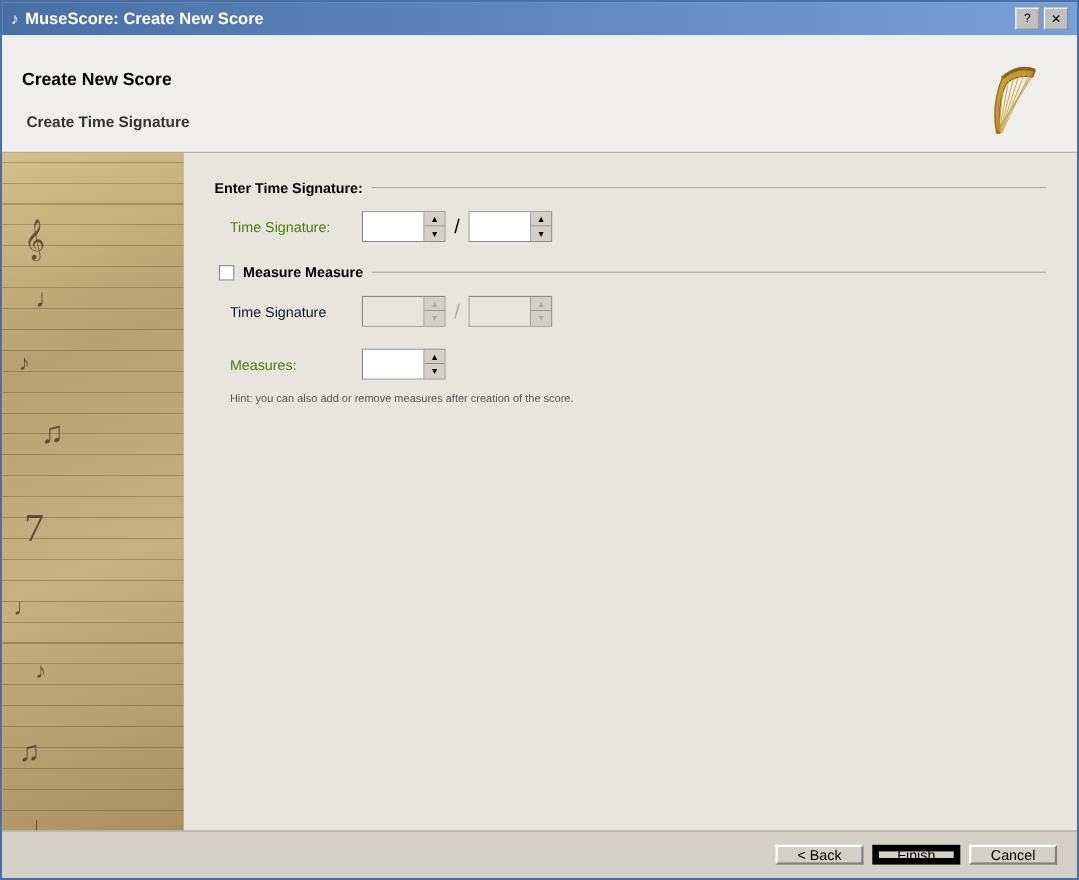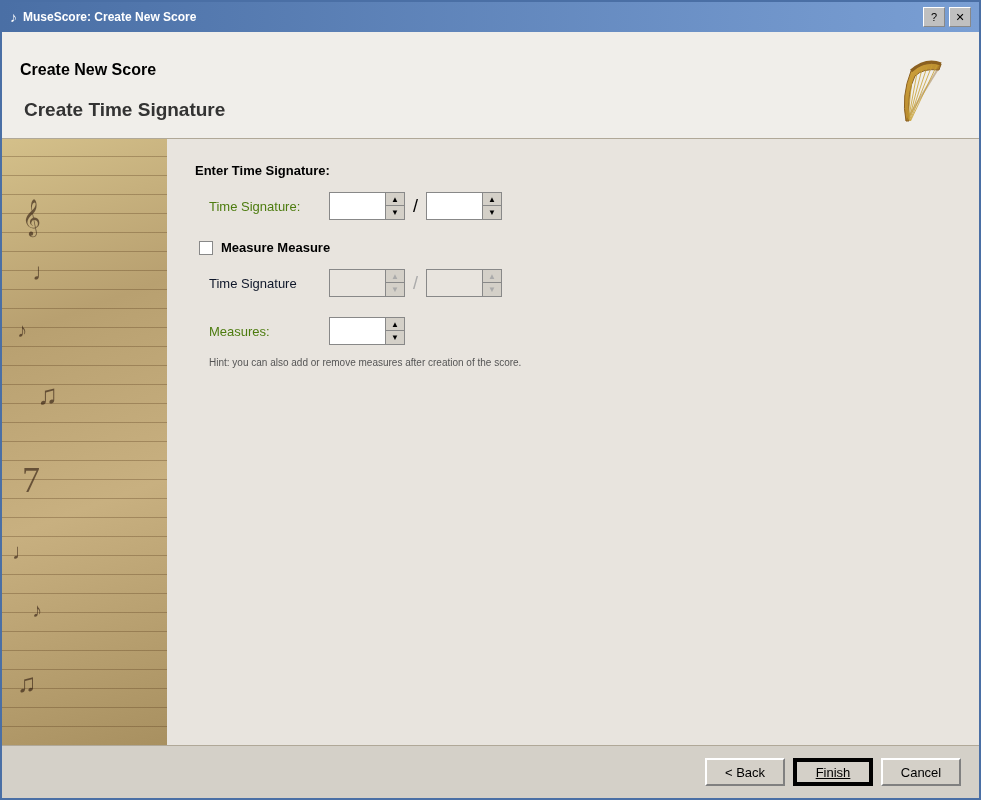--- a/index.html
+++ b/index.html
@@ -35,21 +35,21 @@
       display: flex;
       align-items: center;
       gap: 6px;
     }
     .title-bar-icon {
       font-size: 14px;
       color: #fff;
     }
     .title-bar-text {
       color: #fff;
-      font-size: 12px;
+      font-size: 15px;
       font-weight: bold;
     }
     .title-bar-buttons {
       display: flex;
       gap: 4px;
     }
     .title-btn {
       width: 22px;
       height: 20px;
       background: #c0c0c0;
@@ -72,21 +72,21 @@
       display: flex;
       align-items: center;
       justify-content: space-between;
     }
     .header-titles h1 {
       font-size: 16px;
       font-weight: bold;
       color: #000;
     }
     .header-titles h2 {
-      font-size: 19px;
+      font-size: 14px;
       color: #333;
       margin-top: 20px;
       margin-left: 4px;
     }
     .harp-icon {
       width: 70px;
       height: 70px;
     }
 
     
@@ -133,22 +133,22 @@
       padding: 24px 28px;
       overflow-y: auto;
     }
 
     
     .section {
       margin-bottom: 20px;
     }
     .section-header {
       display: flex;
+      align-items: center;
       margin-bottom: 14px;
-      flex-direction: column;
     }
     .section-title {
       font-size: 13px;
       font-weight: bold;
       color: #000;
       white-space: nowrap;
       margin-right: 8px;
     }
     .section-line {
       flex: 1;
@@ -261,37 +261,37 @@
     .button-bar {
       background: #d4d0c8;
       border-top: 1px solid #b0a898;
       padding: 12px 18px;
       display: flex;
       justify-content: flex-end;
       gap: 8px;
     }
     .dialog-btn {
       min-width: 80px;
-      height: 28px;
+      height: 18px;
       padding: 0 14px;
       font-size: 13px;
       background: #d4d0c8;
       border: 2px solid;
       border-top-color: #fff;
       border-left-color: #fff;
       border-right-color: #808080;
       border-bottom-color: #808080;
       cursor: pointer;
       display: flex;
       align-items: center;
       justify-content: center;
       gap: 2px;
     }
     .finish-btn {
-      border: 4px solid #000000;
+      border: 6px solid #000000;
     }
     .finish-btn span {
       text-decoration: underline;
     }
   </style>
 </head>
 <body>
 
 <div class="window">
 

